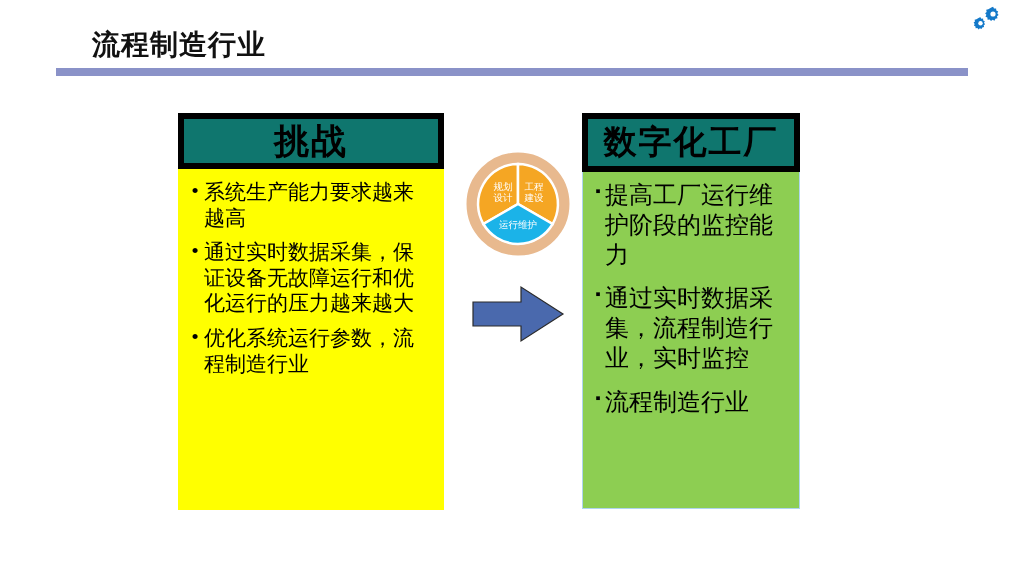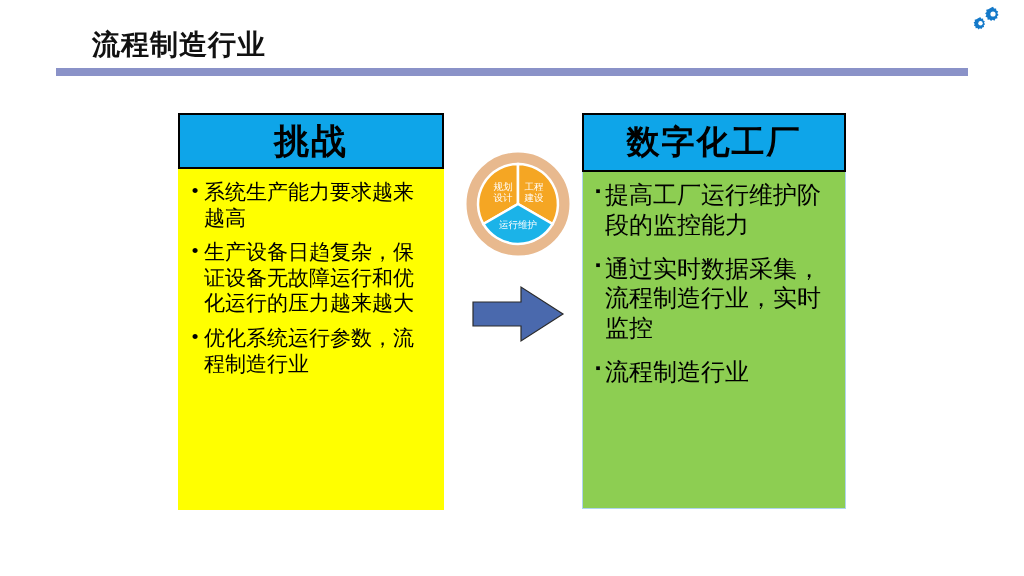--- a/index.html
+++ b/index.html
@@ -58,22 +58,22 @@
     background: #8A92C8;
   }
 
   
   .panel {
     position: absolute;
     box-sizing: border-box;
   }
   .panel-header {
     box-sizing: border-box;
-    background: #0ea5e9;
-    border: 2px solid #000000;
+    background: #0f766e;
+    border: 6px solid #000000;
     display: flex;
     align-items: center;
     justify-content: center;
     font-weight: bold;
     color: #000000;
     letter-spacing: 2px;
     text-align: center;
   }
   .panel-body {
     box-sizing: border-box;
@@ -92,21 +92,21 @@
   #panel-challenge .panel-body {
     background: #FFFF00;
     height: 341px;
     padding: 10px 10px 0 8px;
   }
 
   
   #panel-factory {
     left: 582px;
     top: 113px;
-    width: 264px;
+    width: 218px;
   }
   #panel-factory .panel-header {
     height: 59px;
     font-size: 33px;
   }
   #panel-factory .panel-body {
     background: #8DCE52;
     border: 1px solid #AFD5EE;
     border-top: none;
     height: 337px;
@@ -205,21 +205,21 @@
 <div class="panel" id="panel-challenge">
   <div class="panel-header">挑战</div>
   <div class="panel-body">
     <ul class="bullets" id="challenge-list">
       <li>
         <span class="marker">•</span>
         <span class="txt">系统生产能力要求越来越高</span>
       </li>
       <li>
         <span class="marker">•</span>
-        <span class="txt">生产设备日趋复杂，保证设备无故障运行和优化运行的压力越来越大</span>
+        <span class="txt">通过实时数据采集，保证设备无故障运行和优化运行的压力越来越大</span>
       </li>
       <li>
         <span class="marker">•</span>
         <span class="txt">优化系统运行参数，流程制造行业</span>
       </li>
     </ul>
   </div>
 </div>
 
 <div id="cycle-diagram">

